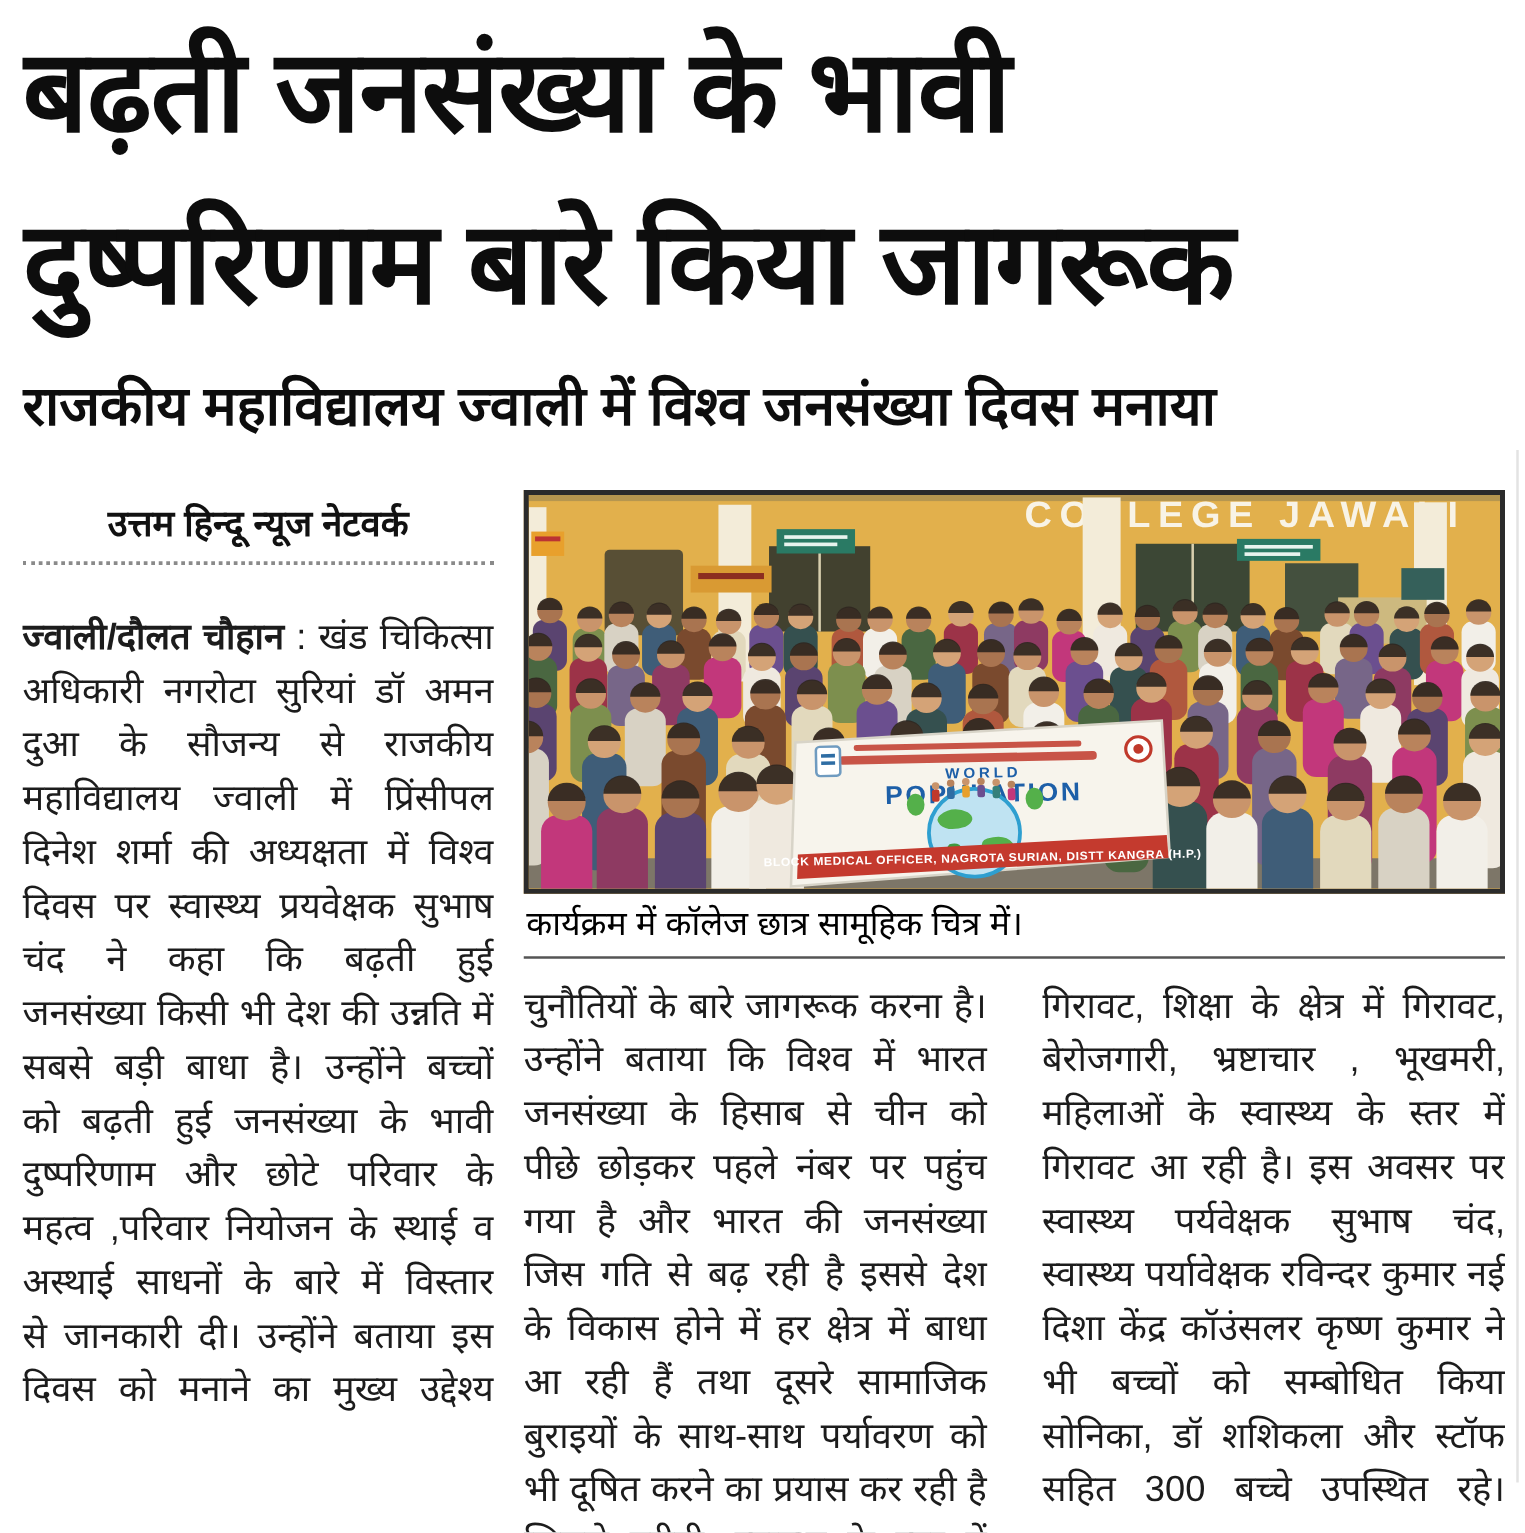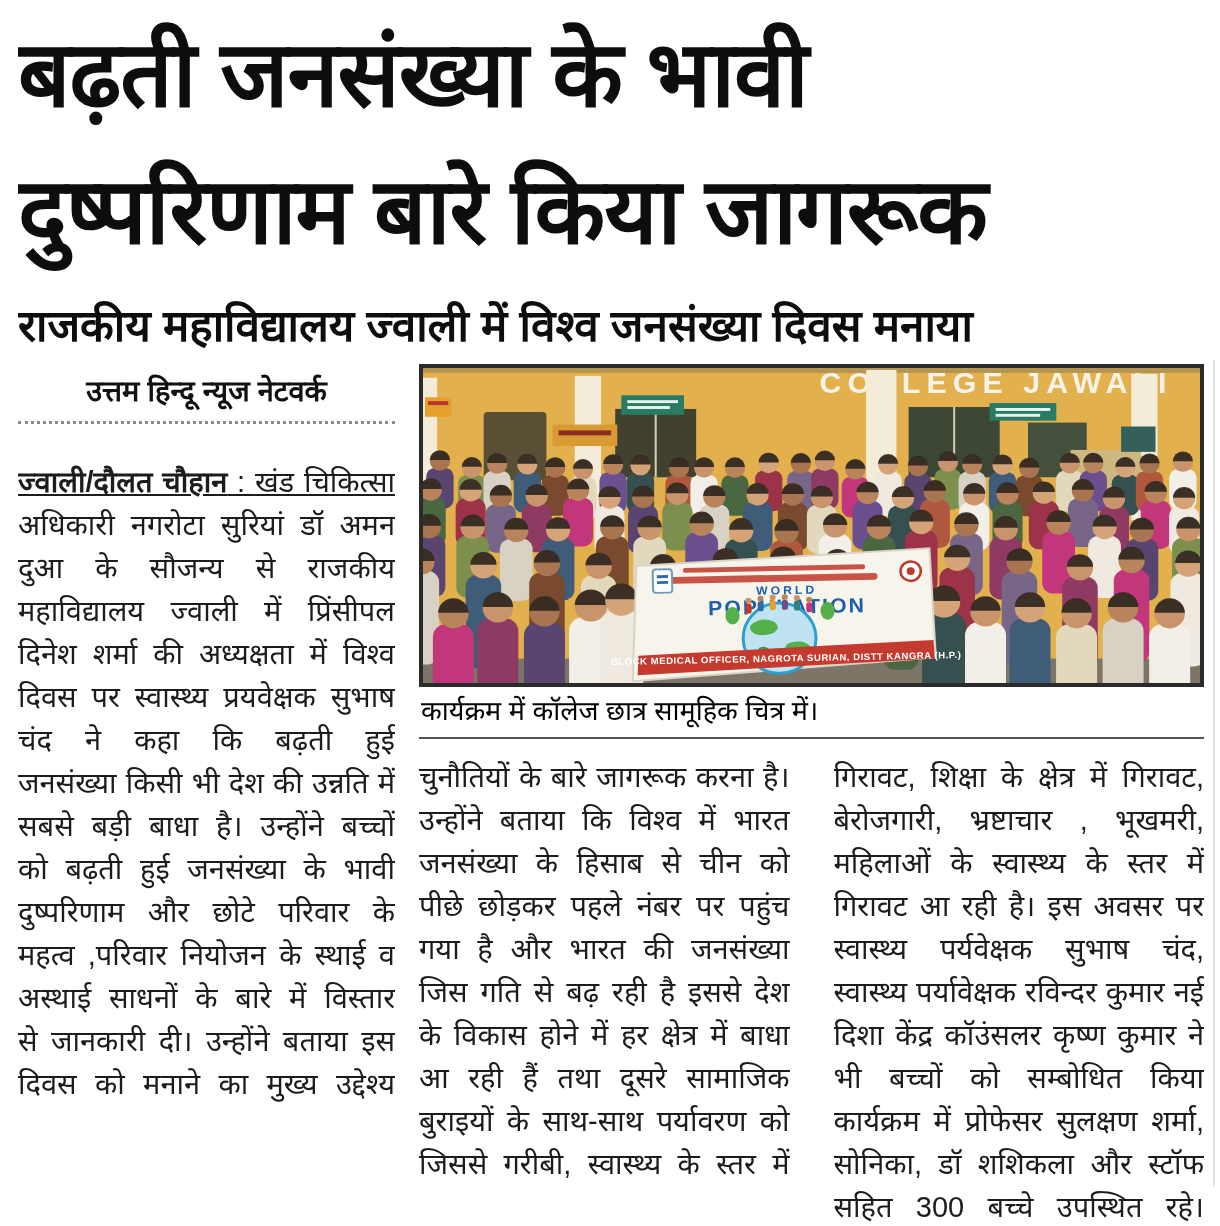--- a/index.html
+++ b/index.html
@@ -4,21 +4,21 @@
 <style>
   * { margin:0; padding:0; box-sizing:border-box; }
   html,body { background:#fff; }
   .page {
     position:relative;
     width:1220px; height:1226px;
     background:#fff;
     color:#111;
     font-family:"Liberation Sans","DejaVu Sans",sans-serif;
     overflow:hidden;
-    display:flex; flex-direction:column;
+    display:flex; flex-direction:column;gap:28px;
   }
   
   .masthead { padding:6px 15px 0 18px; }
   .hl { font-weight:bold; color:#0d0d0d; letter-spacing:-1px; }
   .hl-line { display:block; font-size:92px; line-height:137px; white-space:nowrap; overflow:hidden; }
   .subhead {
     font-size:44px; line-height:60px; font-weight:bold; color:#0d0d0d;
     margin-top:16px; white-space:nowrap; overflow:hidden;
   }
   
@@ -31,21 +31,21 @@
   }
   
   .byline { text-align:center; font-size:29px; font-weight:bold; padding-top:6px; }
   .dotted-rule { border-bottom:3px dotted #8a8a8a; margin:12px 0 0; height:1px; }
   .article-text { font-size:29px; line-height:43px; color:#1c1c1c; }
   .article-text .tline {
     text-align:justify; text-align-last:justify;
     white-space:nowrap; overflow:hidden; height:43px;
   }
   .left-text { margin-top:37px; }
-  .dateline-line { display:block;text-decoration:underline; }
+  .dateline-line { display:block; }
   .dateline { font-weight:bold; }
   
   .photo-frame {
     border:4px solid #2b2b2b;
     width:100%; height:323px;
     background:#e2b04c;
     overflow:hidden;
   }
   .photo-frame svg { display:block; width:100%; height:100%; }
   .caption {
@@ -658,32 +658,32 @@
         <div class="article-text">
             <div class="tline">चुनौतियों के बारे जागरूक करना है।</div>
             <div class="tline">उन्होंने बताया कि विश्व में भारत</div>
             <div class="tline">जनसंख्या के हिसाब से चीन को</div>
             <div class="tline">पीछे छोड़कर पहले नंबर पर पहुंच</div>
             <div class="tline">गया है और भारत की जनसंख्या</div>
             <div class="tline">जिस गति से बढ़ रही है इससे देश</div>
             <div class="tline">के विकास होने में हर क्षेत्र में बाधा</div>
             <div class="tline">आ रही हैं तथा दूसरे सामाजिक</div>
             <div class="tline">बुराइयों के साथ-साथ पर्यावरण को</div>
+            <div class="tline">भी दूषित करने का प्रयास कर रही है</div>
             <div class="tline">जिससे गरीबी, स्वास्थ्य के स्तर में</div>
           </div>
         <div class="article-text">
             <div class="tline">गिरावट, शिक्षा के क्षेत्र में गिरावट,</div>
             <div class="tline">बेरोजगारी, भ्रष्टाचार , भूखमरी,</div>
             <div class="tline">महिलाओं के स्वास्थ्य के स्तर में</div>
             <div class="tline">गिरावट आ रही है। इस अवसर पर</div>
             <div class="tline">स्वास्थ्य पर्यवेक्षक सुभाष चंद,</div>
             <div class="tline">स्वास्थ्य पर्यावेक्षक रविन्दर कुमार नई</div>
             <div class="tline">दिशा केंद्र कॉउंसलर कृष्ण कुमार ने</div>
             <div class="tline">भी बच्चों को सम्बोधित किया</div>
-            <div class="tline">कार्यक्रम में प्रोफेसर सुलक्षण शर्मा,</div>
             <div class="tline">सोनिका, डॉ शशिकला और स्टॉफ</div>
             <div class="tline">सहित 300 बच्चे उपस्थित रहे।</div>
           </div>
       </div>
     </section>
   </div>
 
   <div class="edge-line"></div>
   <div class="bottom-strip"></div>
 </div>

